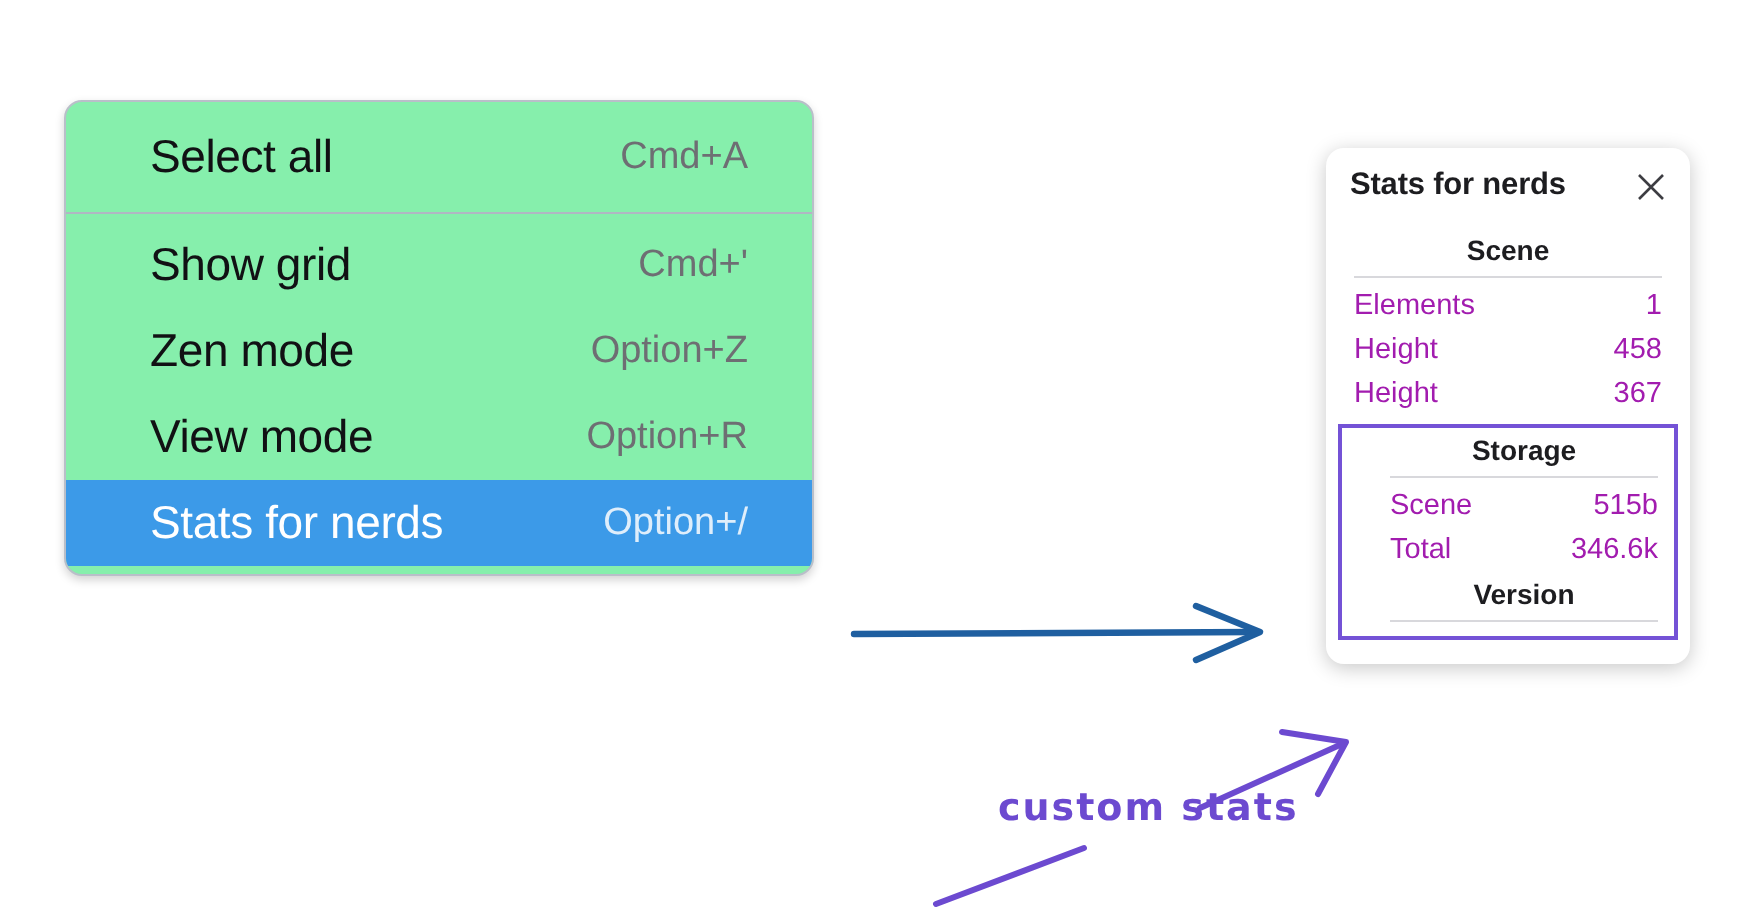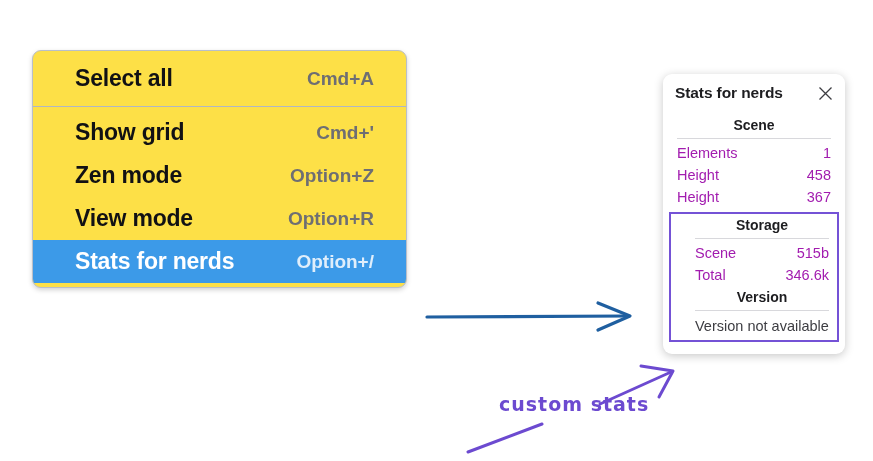--- a/index.html
+++ b/index.html
@@ -15,27 +15,26 @@
     font-family: "Liberation Sans", sans-serif;
     -webkit-font-smoothing: antialiased;
   }
 
   
   #context-menu {
     position: absolute;
     left: 32px;
     top: 50px;
     width: 375px;
-    background: #fde047;
+    background: #86efac;
     border: 1px solid #b9bfc9;
     border-radius: 9px;
     box-shadow: 0 2px 5px rgba(0,0,0,0.18);
     box-sizing: border-box;
     overflow: hidden;
-    font-weight: bold;
   }
   .menu-group { padding: 4px 0; }
   .menu-group.group-top { padding-top: 6px; padding-bottom: 6px; }
   .menu-divider {
     height: 1px;
     background: #b0b7c3;
     width: 100%;
   }
   .menu-item {
     display: flex;
@@ -222,21 +221,20 @@
       <span class="sr-value">515b</span>
     </div>
     <div class="stat-row">
       <span class="sr-label">Total</span>
       <span class="sr-value">346.6k</span>
     </div>
 
     <div class="section-header">Version</div>
     <div class="section-rule"></div>
 
-    <div class="stat-note">Version not available</div>
 
   </div>
 
 </div>
 
 <svg id="annotations" viewBox="0 0 873 461">
 
   <g>
     <path d="M427 317 L628 316" stroke="#1f5fa0" stroke-width="3.2" fill="none" stroke-linecap="round"></path>
     <path d="M598 303 L630 316 L598 330" stroke="#1f5fa0" stroke-width="3.2" fill="none" stroke-linecap="round" stroke-linejoin="round"></path>

